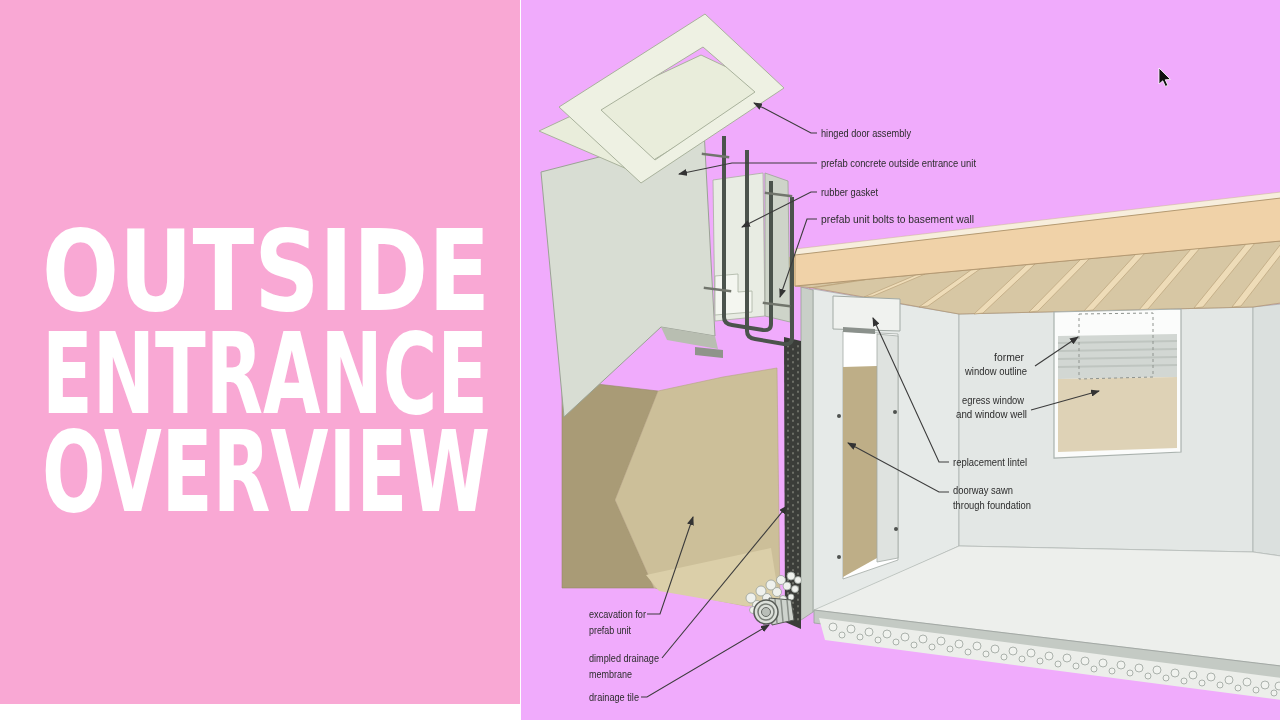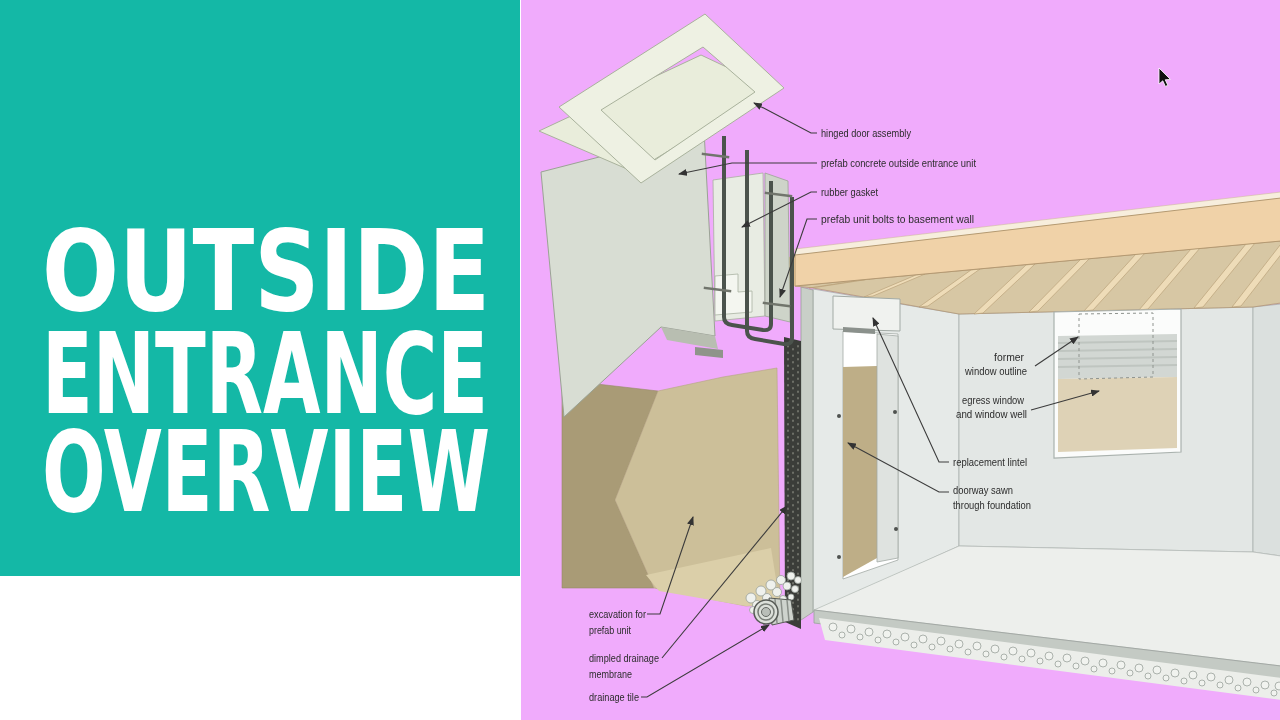--- a/index.html
+++ b/index.html
@@ -1,17 +1,17 @@
 <!DOCTYPE html>
 <html><head>
 <meta charset="utf-8">
 <style>
   html,body{margin:0;padding:0;width:1280px;height:720px;overflow:hidden;background:#fff;}
   #stage{position:relative;width:1280px;height:720px;font-family:"Liberation Sans",sans-serif;}
-  #title-panel{position:absolute;left:0;top:0;width:520px;height:576px;background:#14b8a6;}
+  #title-panel{position:absolute;left:0;top:0;width:520px;height:704px;background:#f9a8d4;}
   #diagram-panel{position:absolute;left:521px;top:0;width:760px;height:720px;background:#f0abfc;}
   svg{display:block;}
   .lbl{font-family:"Liberation Sans",sans-serif;font-size:10.5px;fill:#2c2c2c;}
   .leader{stroke:#3c3c3c;stroke-width:1.1;fill:none;}
   .ttl{font-family:"DejaVu Sans",sans-serif;font-weight:bold;fill:#ffffff;}
 </style>
 </head>
 <body>
 
 <div id="stage">

